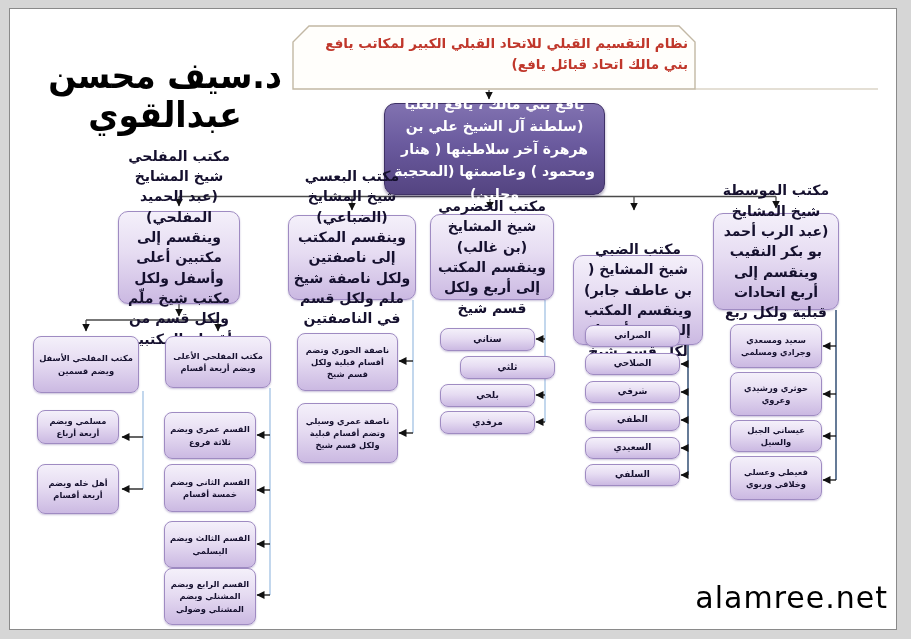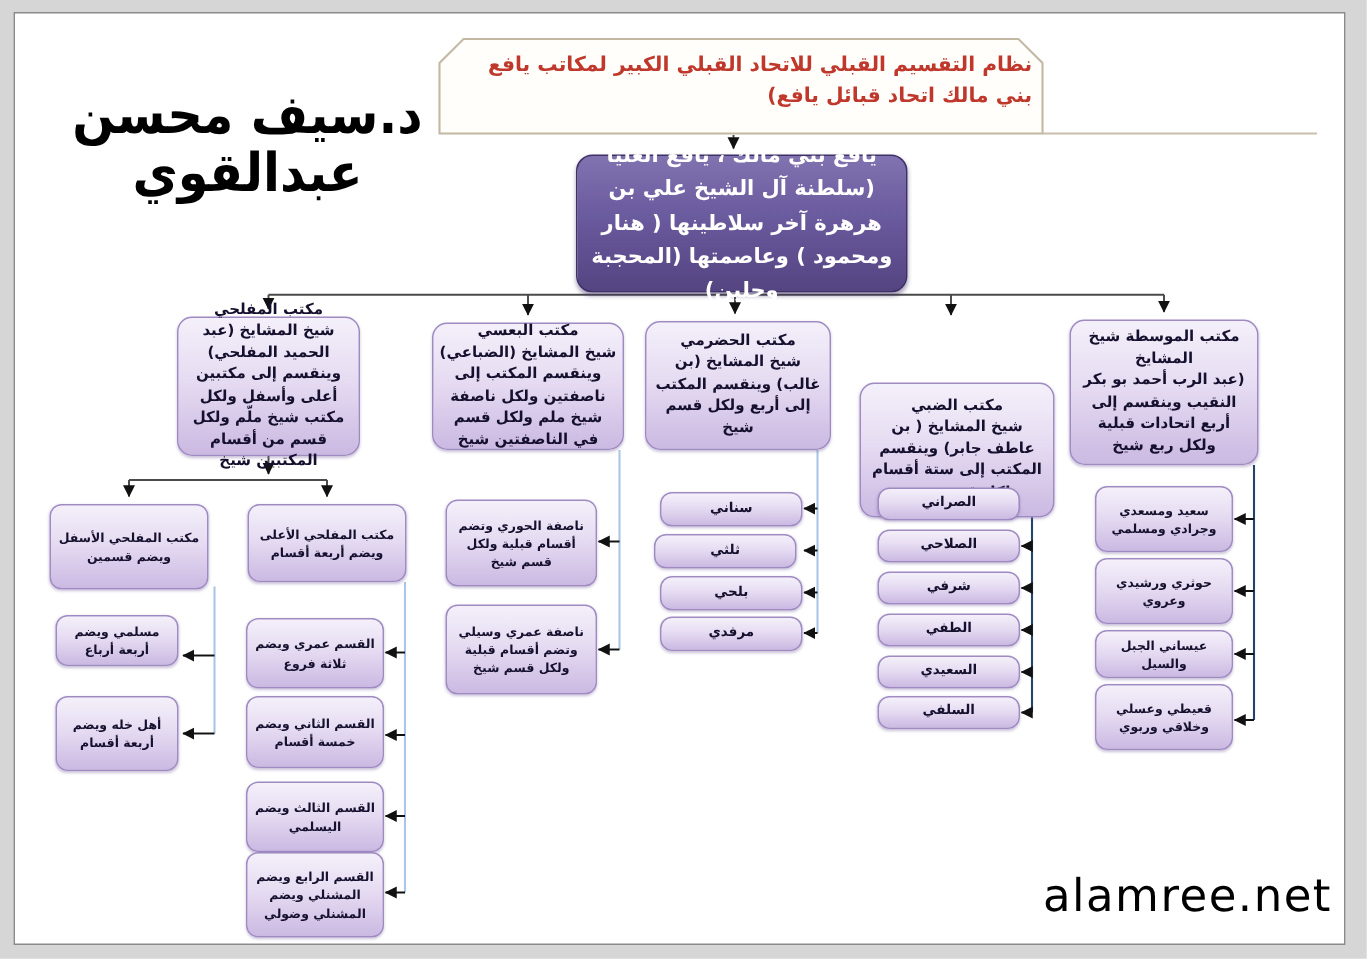--- a/index.html
+++ b/index.html
@@ -20,21 +20,21 @@
     background:linear-gradient(180deg,#8172b0 0%,#6a5a9e 45%,#544481 100%);
     box-shadow:0 2px 3px rgba(60,45,100,.45);
     color:#ffffff;font-weight:700;font-size:14px;line-height:1.6;text-align:center;
     direction:rtl;display:flex;align-items:center;justify-content:center;padding:4px 8px;}
 
   .node{position:absolute;box-sizing:border-box;border:1px solid #9f8bc2;border-radius:10px;
     background:linear-gradient(180deg,#f4f0fa 0%,#e6dcf2 45%,#cbb9e2 100%);
     box-shadow:0 1px 2px rgba(120,100,160,.4);
     color:#15102e;font-weight:700;text-align:center;direction:rtl;
     display:flex;flex-direction:column;align-items:center;justify-content:center;
-    padding:3px 4px;font-size:10px;line-height:1.45;}
+    padding:3px 4px;font-size:14px;line-height:1.45;}
   .node .node-name{width:100%;}
   .node .node-desc{width:100%;}
   .leaf{border-radius:8px;font-size:8.3px;}
   .tag{border-radius:8px;font-size:9px;justify-content:center;}
 
   .watermark{position:absolute;left:688px;top:580px;width:200px;color:#000;
     font-size:30px;letter-spacing:1px;font-family:"DejaVu Sans",sans-serif;text-align:right;}
 </style>
 </head>
 <body>
@@ -144,21 +144,21 @@
 
   <div class="node leaf" style="left:164px;top:412px;width:92px;height:47px;">القسم عمري ويضم ثلاثة فروع</div>
   <div class="node leaf" style="left:164px;top:464px;width:92px;height:48px;">القسم الثاني ويضم خمسة أقسام</div>
   <div class="node leaf" style="left:164px;top:521px;width:92px;height:47px;">القسم الثالث ويضم اليسلمي</div>
   <div class="node leaf" style="left:164px;top:568px;width:92px;height:57px;">القسم الرابع ويضم المشنلي ويضم المشنلي وضولي</div>
 
   <div class="node leaf" style="left:297px;top:333px;width:101px;height:58px;">ناصفة الحوري وتضم أقسام قبلية ولكل قسم شيخ</div>
   <div class="node leaf" style="left:297px;top:403px;width:101px;height:60px;">ناصفة عمري وسيلي وتضم أقسام قبلية ولكل قسم شيخ</div>
 
   <div class="node tag" style="left:440px;top:328px;width:95px;height:23px;">سناني</div>
-  <div class="node tag" style="left:436px;top:356px;width:95px;height:23px;">ثلثي</div>
+  <div class="node tag" style="left:460px;top:356px;width:95px;height:23px;">ثلثي</div>
   <div class="node tag" style="left:440px;top:384px;width:95px;height:23px;">بلحي</div>
   <div class="node tag" style="left:440px;top:411px;width:95px;height:23px;">مرفدي</div>
 
   <div class="node tag" style="left:585px;top:325px;width:95px;height:22px;">الصراني</div>
   <div class="node tag" style="left:585px;top:353px;width:95px;height:22px;">الصلاحي</div>
   <div class="node tag" style="left:585px;top:381px;width:95px;height:22px;">شرفي</div>
   <div class="node tag" style="left:585px;top:409px;width:95px;height:22px;">الطفي</div>
   <div class="node tag" style="left:585px;top:437px;width:95px;height:22px;">السعيدي</div>
   <div class="node tag" style="left:585px;top:464px;width:95px;height:22px;">السلفي</div>
 

